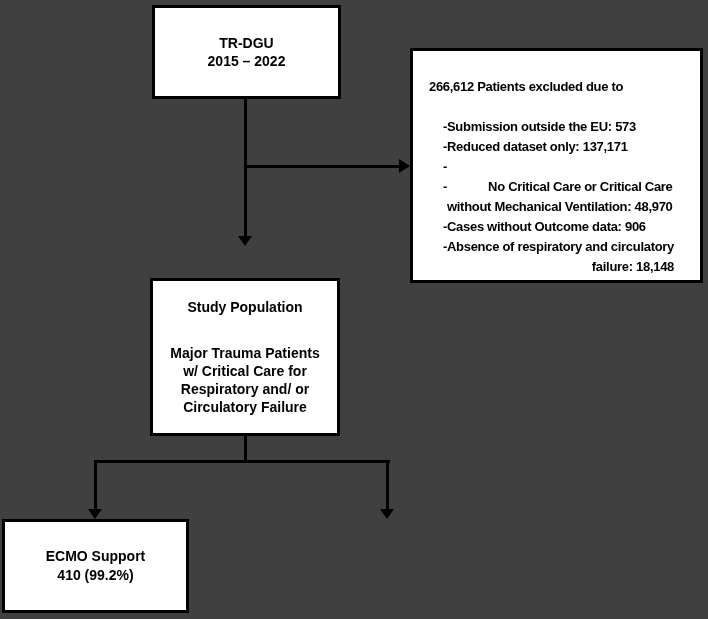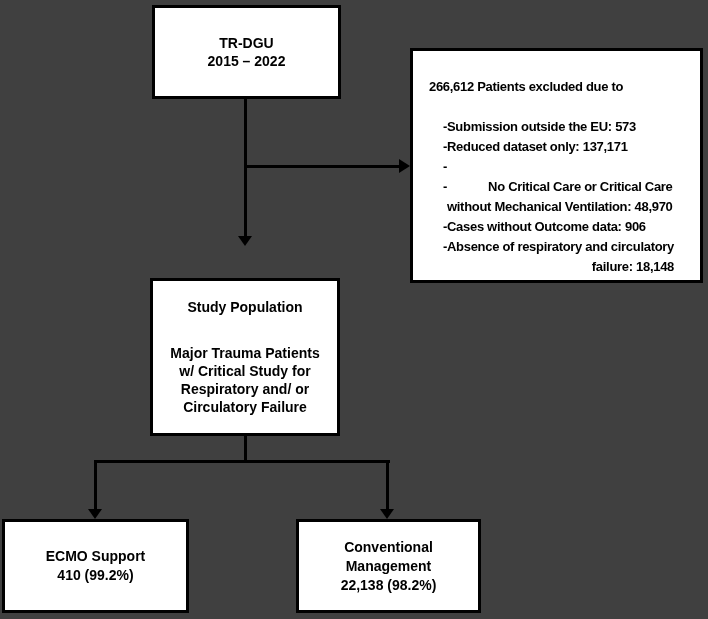--- a/index.html
+++ b/index.html
@@ -103,29 +103,24 @@
     <div class="excl-item">
       <span class="dash">-</span>
       <span class="multiline">Absence of respiratory and circulatory
 failure: 18,148</span>
     </div>
   </div>
 
   <div class="box study-box">
     <div>Study Population</div>
     <div class="multiline">Major Trauma Patients
-w/ Critical Study for
+w/ Critical Care for
 Respiratory and/ or
 Circulatory Failure</div>
   </div>
 
   <div class="box ecmo-box">
     <div>ECMO Support</div>
     <div>410 (99.2%)</div>
   </div>
 
-  <div class="box conv-box">
-    <div class="multiline">Conventional
-Management</div>
-    <div>22,138 (98.2%)</div>
-  </div>
 
 </div>
 
 </body></html>

